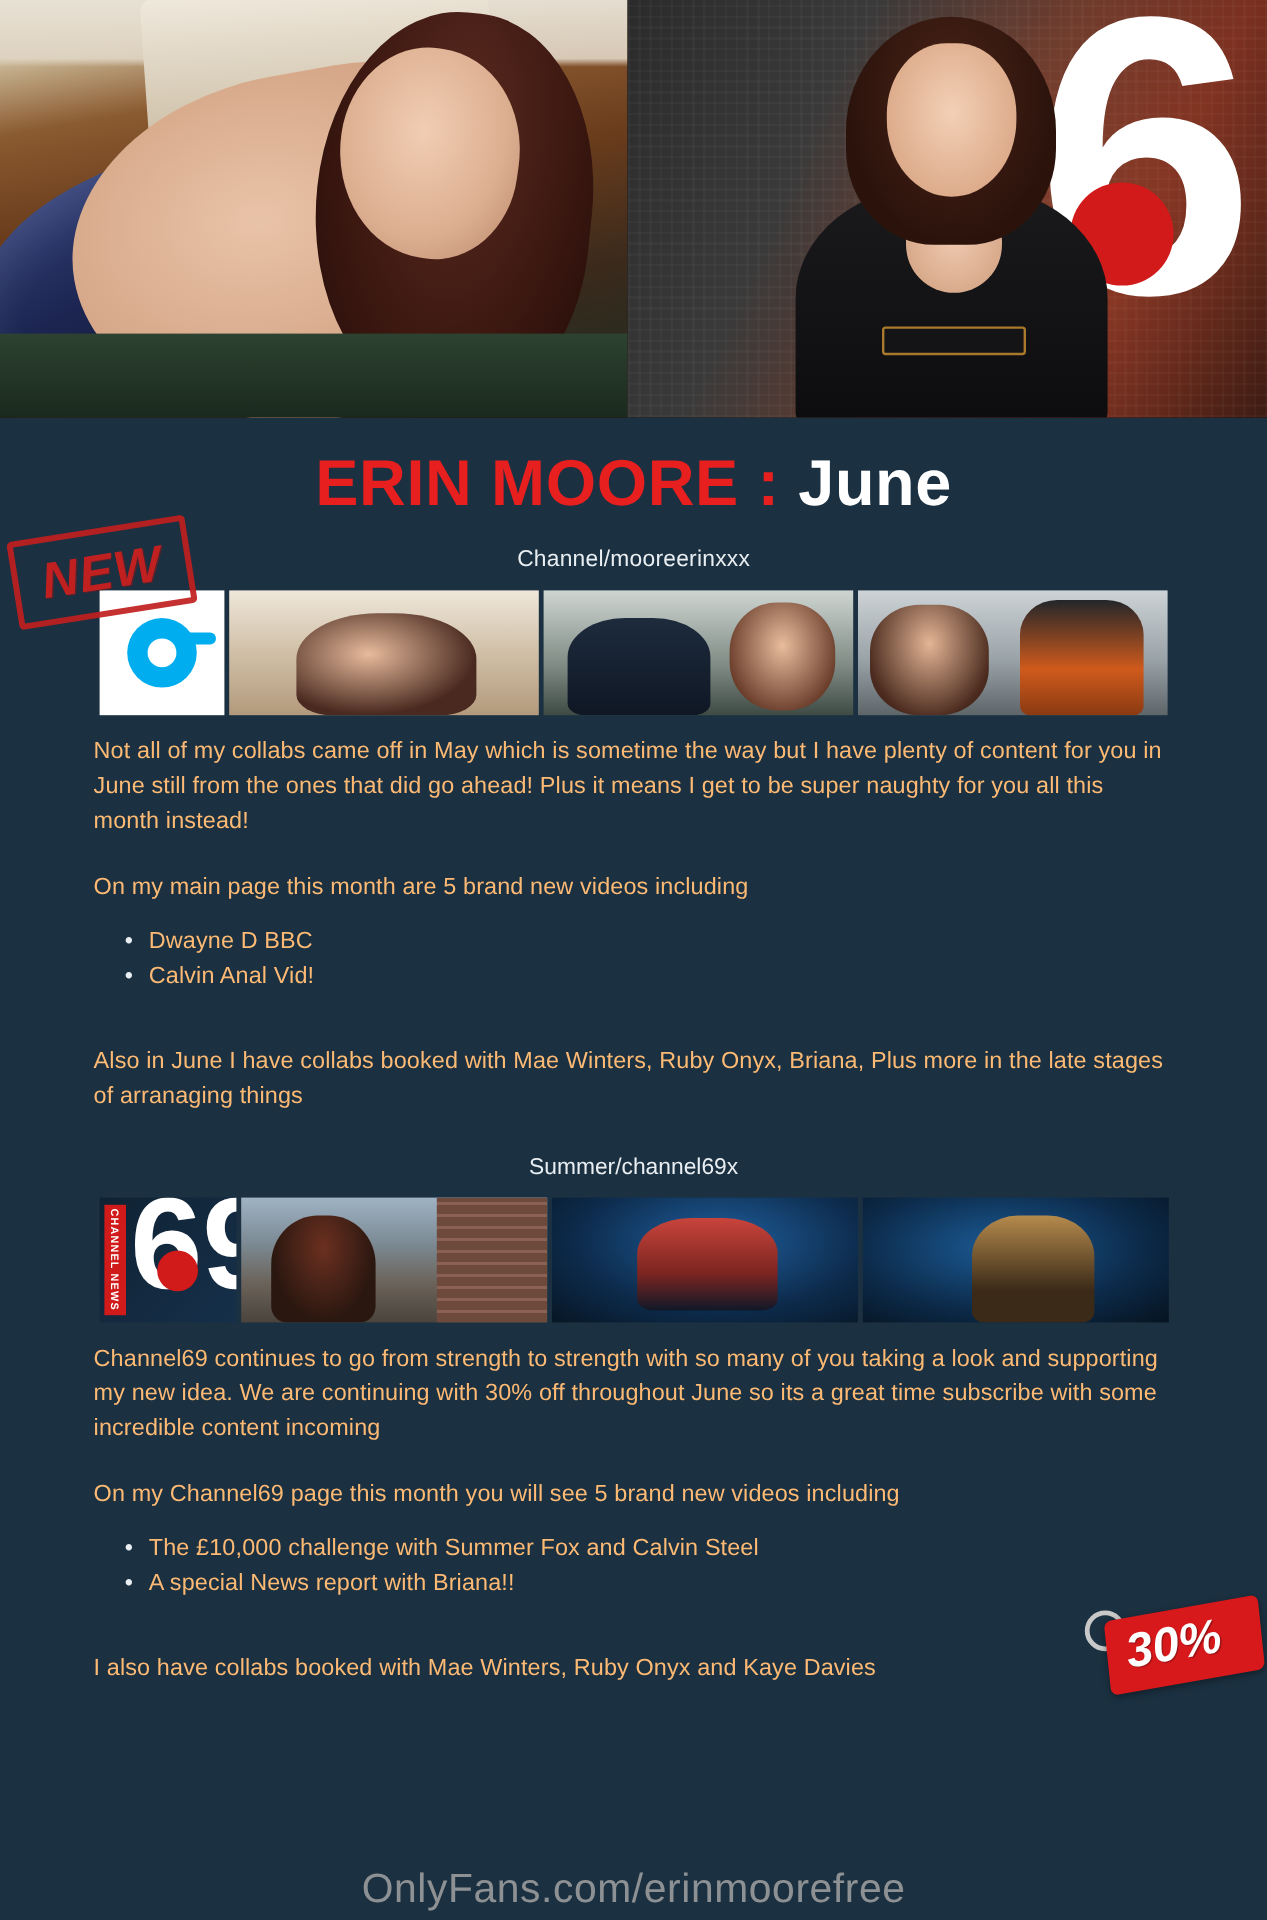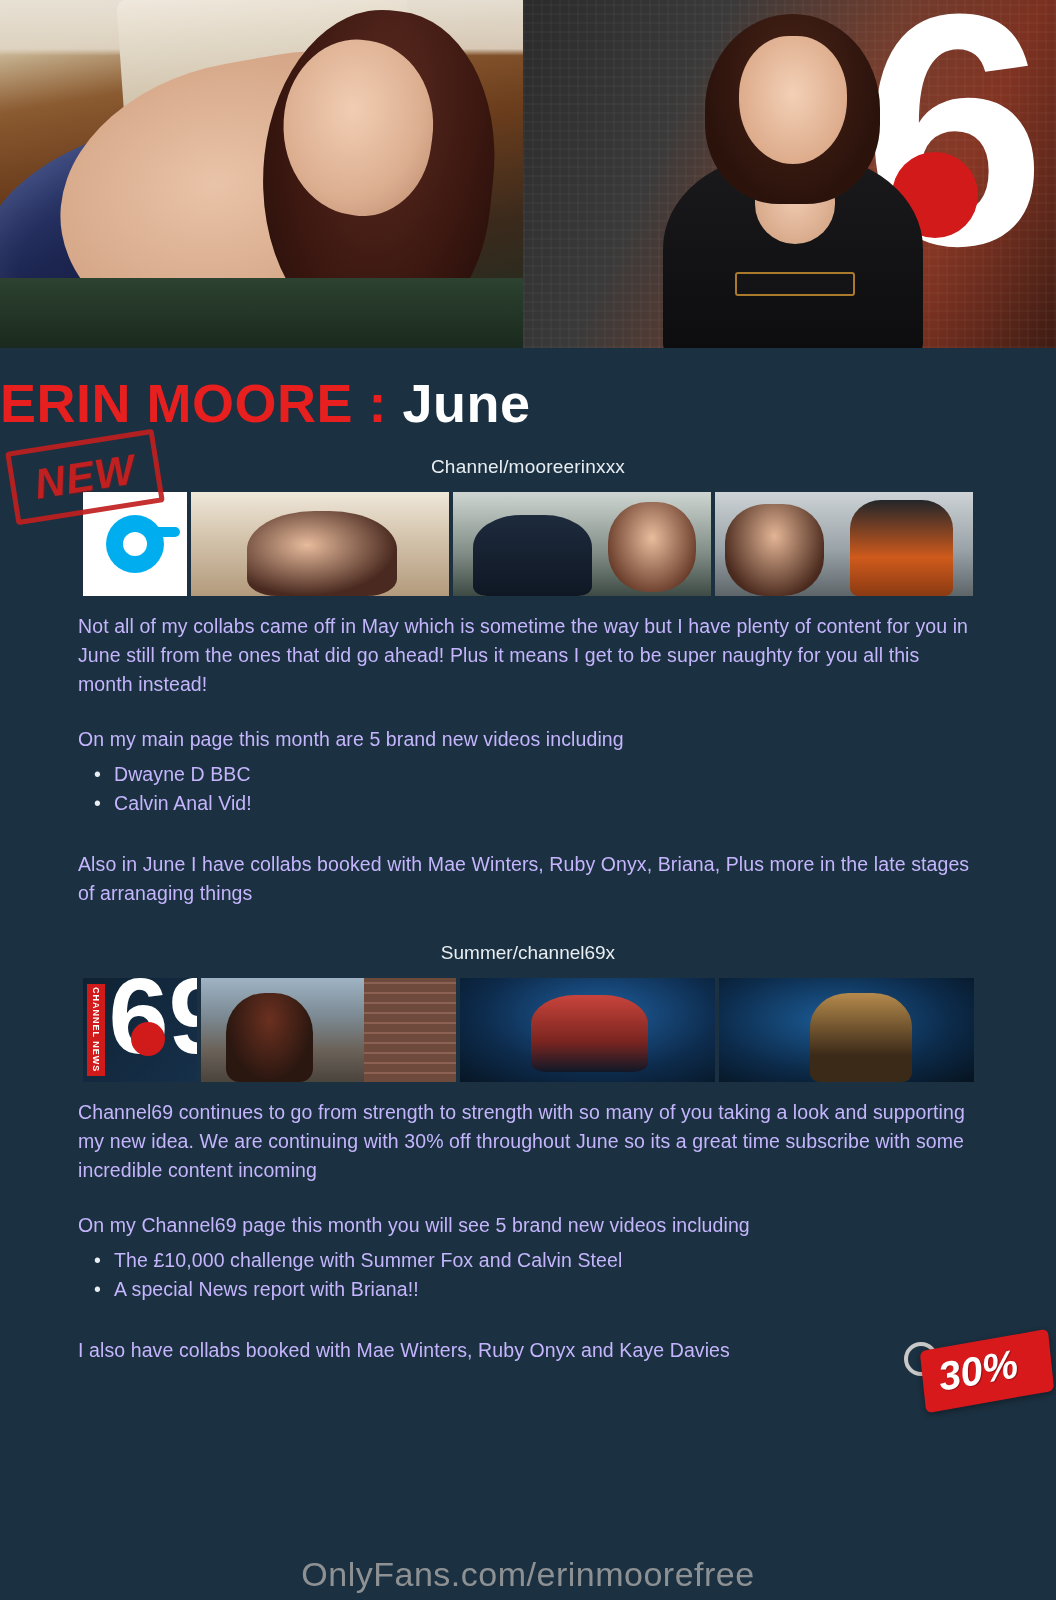--- a/index.html
+++ b/index.html
@@ -155,21 +155,21 @@
     position: absolute;
     left: 92px; top: 258px;
     width: 116px; height: 20px;
     background: #141416;
     border: 2px solid #a9792c;
     border-radius: 3px;
   }
 
   
   .title-wrap {
-    text-align: left;
+    text-align: center;
     padding-top: 24px;
   }
   .title {
     font-size: 54px;
     font-weight: 800;
     letter-spacing: 0.5px;
     font-family: "Liberation Sans", sans-serif;
   }
   .title .name { color: #e81f1f; }
   .title .sep { color: #e81f1f; }
@@ -381,31 +381,31 @@
     content: "";
     position: absolute;
     left: 36%; top: 14%;
     width: 40%; height: 86%;
     background: linear-gradient(180deg, #b58a4c 0%, #3b2a18 70%);
     border-radius: 38% 38% 10% 10%;
   }
 
   
   .copy {
-    color: #c4b5fd;
+    color: #fdba74;
     font-size: 19.5px;
     line-height: 29px;
     width: 900px;
     margin: 16px auto 0;
     letter-spacing: .1px;
   }
   .copy p { margin: 0; }
   .copy .gap { height: 26px; }
   .copy ul {
-    margin: 6px;
+    margin: 16px;
     padding-left: 26px;
     list-style: none;
   }
   .copy ul li {
     position: relative;
     padding-left: 4px;
   }
   .copy ul li:before {
     content: "\2022";
     position: absolute;

